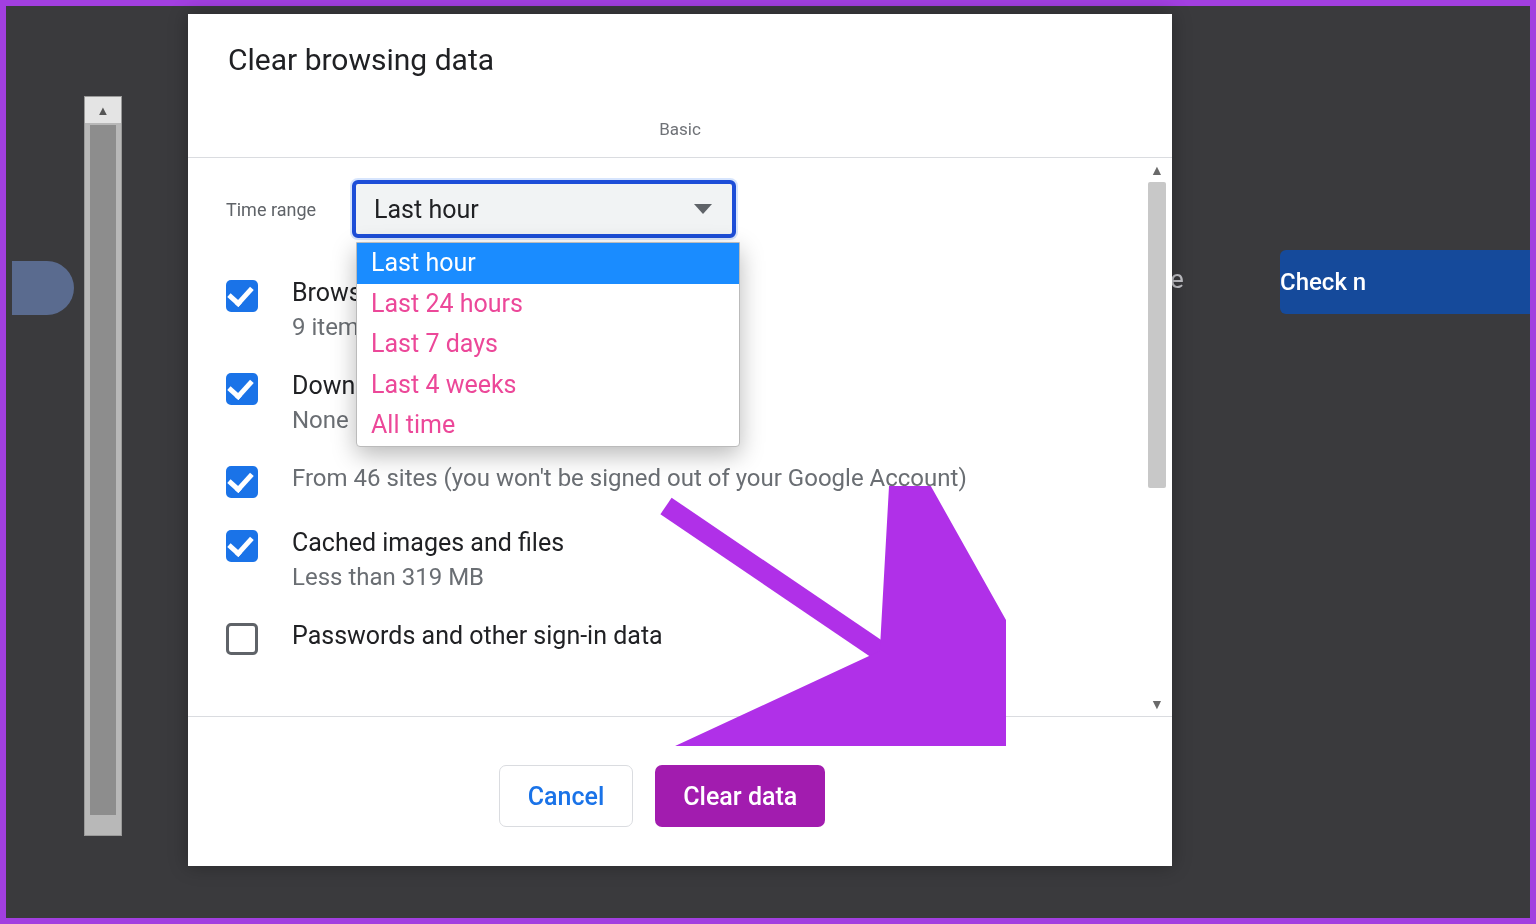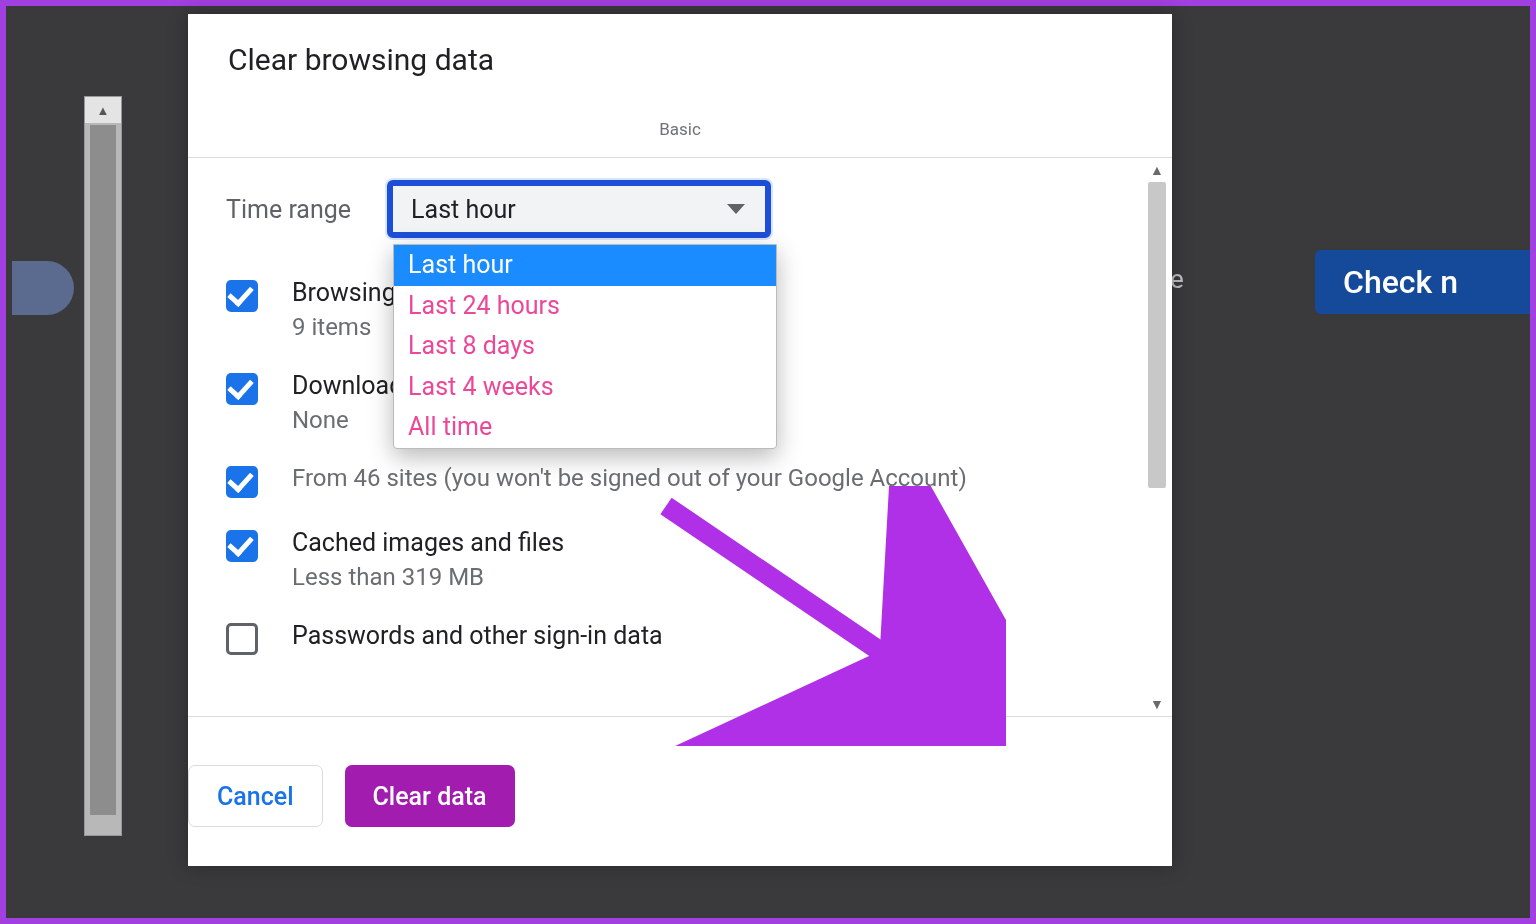--- a/index.html
+++ b/index.html
@@ -4,56 +4,56 @@
 <style>
   * { box-sizing: border-box; margin: 0; padding: 0; }
   html, body { width: 1536px; height: 924px; overflow: hidden; font-family: "Segoe UI", Roboto, Arial, sans-serif; }
   .stage { position: relative; width: 1536px; height: 924px; background: #6b6b70; border: 6px solid #a23fe0; }
   .dim { position: absolute; inset: 0; background: rgba(0,0,0,0.45); }
   
   .bg-scroll { position: absolute; left: 78px; top: 90px; width: 38px; height: 740px; background: #b8b8b8; border: 1px solid #999; }
   .bg-scroll .arrow { width: 100%; height: 26px; background: #e4e4e4; display:flex; align-items:center; justify-content:center; color:#555; font-size:13px; }
   .bg-scroll .thumb { width: 26px; margin: 2px auto 0; height: 690px; background: #8d8d8d; }
   .bg-pill { position: absolute; left: 6px; top: 255px; width: 62px; height: 54px; background: #5a6b8f; border-top-right-radius: 30px; border-bottom-right-radius: 30px; }
-  .bg-button { position: absolute; right: 0; top: 244px; height: 64px; width: 215px; background: #154a9b; color: #fff; font-size: 32px; font-weight: 500; display:flex; align-items:center; padding-left: 28px; border-top-left-radius: 6px; border-bottom-left-radius: 6px; }
+  .bg-button { position: absolute; right: 0; top: 244px; height: 64px; width: 250px; background: #154a9b; color: #fff; font-size: 24px; font-weight: 500; display:flex; align-items:center; border-top-left-radius: 6px; border-bottom-left-radius: 6px; }
   .bg-text { position: absolute; left: 1164px; top: 258px; font-size: 26px; color: #c0c0c5; }
 
   
   .dialog { position: absolute; left: 182px; top: 8px; width: 984px; height: 852px; background: #fff; display:flex; flex-direction:column; box-shadow: 0 0 18px rgba(0,0,0,0.3); }
   .dlg-title { font-size: 30px; color: #202124; padding: 28px 40px 26px; }
   .tabs { display:flex; border-bottom: 1px solid #dadce0; }
   .tab { flex:1; text-align:center; font-size: 17px; padding: 16px 0 18px; color:#6f7277; cursor:pointer; position:relative; }
   .tab.active { color:#1a73e8; }
   .tab.active::after { content:""; position:absolute; left:0; right:0; bottom:-1px; height:5px; background:#1a73e8; }
   .body { position:relative; flex:1; overflow:hidden; }
   .inner { position:absolute; left:0; top:0; right:30px; bottom:0; padding: 22px 18px 0 38px; }
   
   .sbar { position:absolute; right:0; top:0; width:30px; height:100%; background:#fff; }
   .sbar .sarrow { height:24px; display:flex; align-items:center; justify-content:center; color:#6a6a6a; font-size:14px; cursor:pointer; }
   .sbar .strack { position:absolute; top:24px; bottom:24px; left:6px; right:6px; }
   .sbar .sthumb { position:absolute; top:0; left:0; right:0; height:60%; background:#c8c8c8; border-radius:2px; }
   .sbar .sbot { position:absolute; bottom:0; left:0; right:0; }
 
   .row-tr { display:flex; align-items:center; gap: 36px; margin-bottom: 40px; }
-  .lbl { font-size: 25px; color:#5f6368; }
-  .select { position:relative; width: 384px; height: 58px; border:6px solid #1d4ed8; border-radius:6px; background:#f1f3f4; display:flex; align-items:center; padding:0 18px; font-size:25px; color:#202124; cursor:pointer; box-shadow: 0 0 0 2px rgba(94,151,246,0.25); }
+  .lbl { font-size: 18px; color:#5f6368; }
+  .select { position:relative; width: 384px; height: 58px; border:4px solid #1d4ed8; border-radius:6px; background:#f1f3f4; display:flex; align-items:center; padding:0 18px; font-size:25px; color:#202124; cursor:pointer; box-shadow: 0 0 0 2px rgba(94,151,246,0.25); }
   .select .caret { position:absolute; right:20px; top:50%; transform:translateY(-50%); width:0; height:0; border-left:9px solid transparent; border-right:9px solid transparent; border-top:10px solid #5f6368; }
   .dropdown { position:absolute; left:0; top:58px; width:384px; background:#fff; border:1px solid #bbb; border-radius:0 0 4px 4px; box-shadow:0 8px 24px rgba(0,0,0,0.28); z-index:50; }
   .opt { padding:4px 14px; font-size:25px; color:#ec4899; cursor:pointer; line-height:1.3; }
   .opt.sel { background:#1a8cff; color:#fff; }
 
   .item { display:flex; gap: 34px; margin-bottom: 30px; align-items:flex-start; }
   .cb { width:32px; height:32px; border-radius:5px; flex:none; margin-top:2px; cursor:pointer; position:relative; }
   .cb.checked { background:#1a73e8; }
   .cb.checked::after { content:""; position:absolute; left:7px; top:2px; width:10px; height:18px; border:solid #fff; border-width:0 5px 5px 0; transform:rotate(42deg); }
   .cb.unchecked { border:3px solid #5f6368; background:#fff; }
   .item .txt { flex:1; }
   .item .t1 { font-size:25px; color:#202124; margin-bottom:6px; }
   .item .t2 { font-size:24px; color:#6a6e73; }
-  .footer { border-top:1px solid #dadce0; padding: 48px 36px 0 0; display:flex; justify-content:flex-start; gap:22px; align-items:flex-start; height:150px; }
+  .footer { border-top:1px solid #dadce0; padding: 48px 36px 0 0; display:flex; justify-content:center; gap:22px; align-items:flex-start; height:150px; }
   .btn { height:62px; padding:0 28px; border-radius:7px; font-size:25px; font-weight:500; display:flex; align-items:center; cursor:pointer; }
   .btn-cancel { background:#fff; border:1px solid #dadce0; color:#1a73e8; }
   .btn-primary { background:#a21caf; color:#fff; border:none; }
 
   
   .annot { position:absolute; z-index:60; pointer-events:none; }
 </style>
 </head>
 <body>
 
@@ -78,21 +78,21 @@
     <div class="body">
       <div class="inner">
         <div class="row-tr">
           <div class="lbl">Time range</div>
           <div class="select">
             <span>Last hour</span>
             <span class="caret"></span>
             <div class="dropdown">
               <div class="opt sel">Last hour</div>
               <div class="opt">Last 24 hours</div>
-              <div class="opt">Last 8 days</div>
+              <div class="opt">Last 7 days</div>
               <div class="opt">Last 4 weeks</div>
               <div class="opt">All time</div>
             </div>
           </div>
         </div>
 
         <div class="item">
           <div class="cb checked"></div>
           <div class="txt">
             <div class="t1">Browsing history</div>

